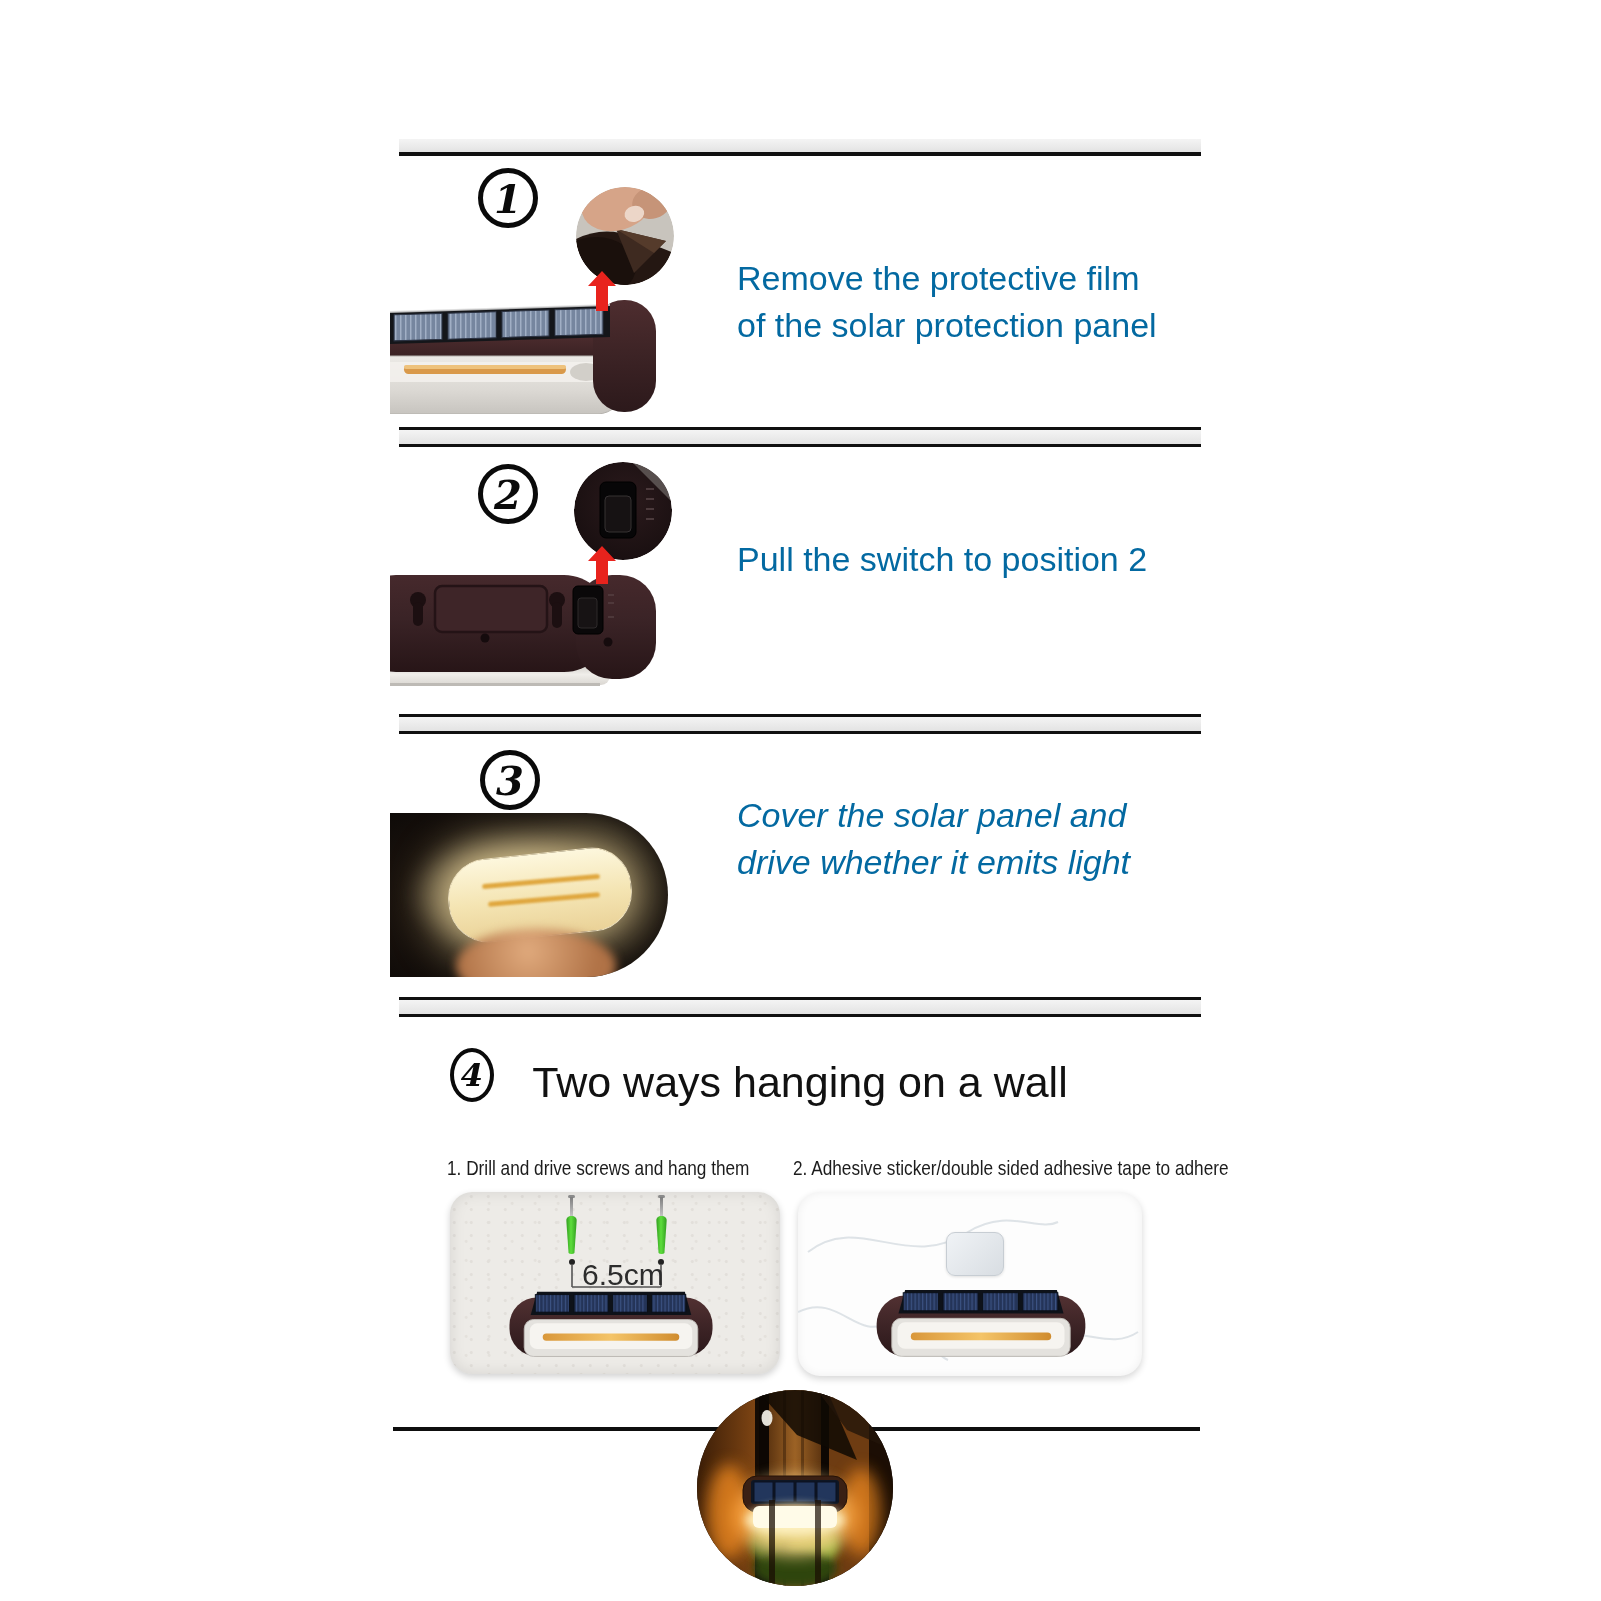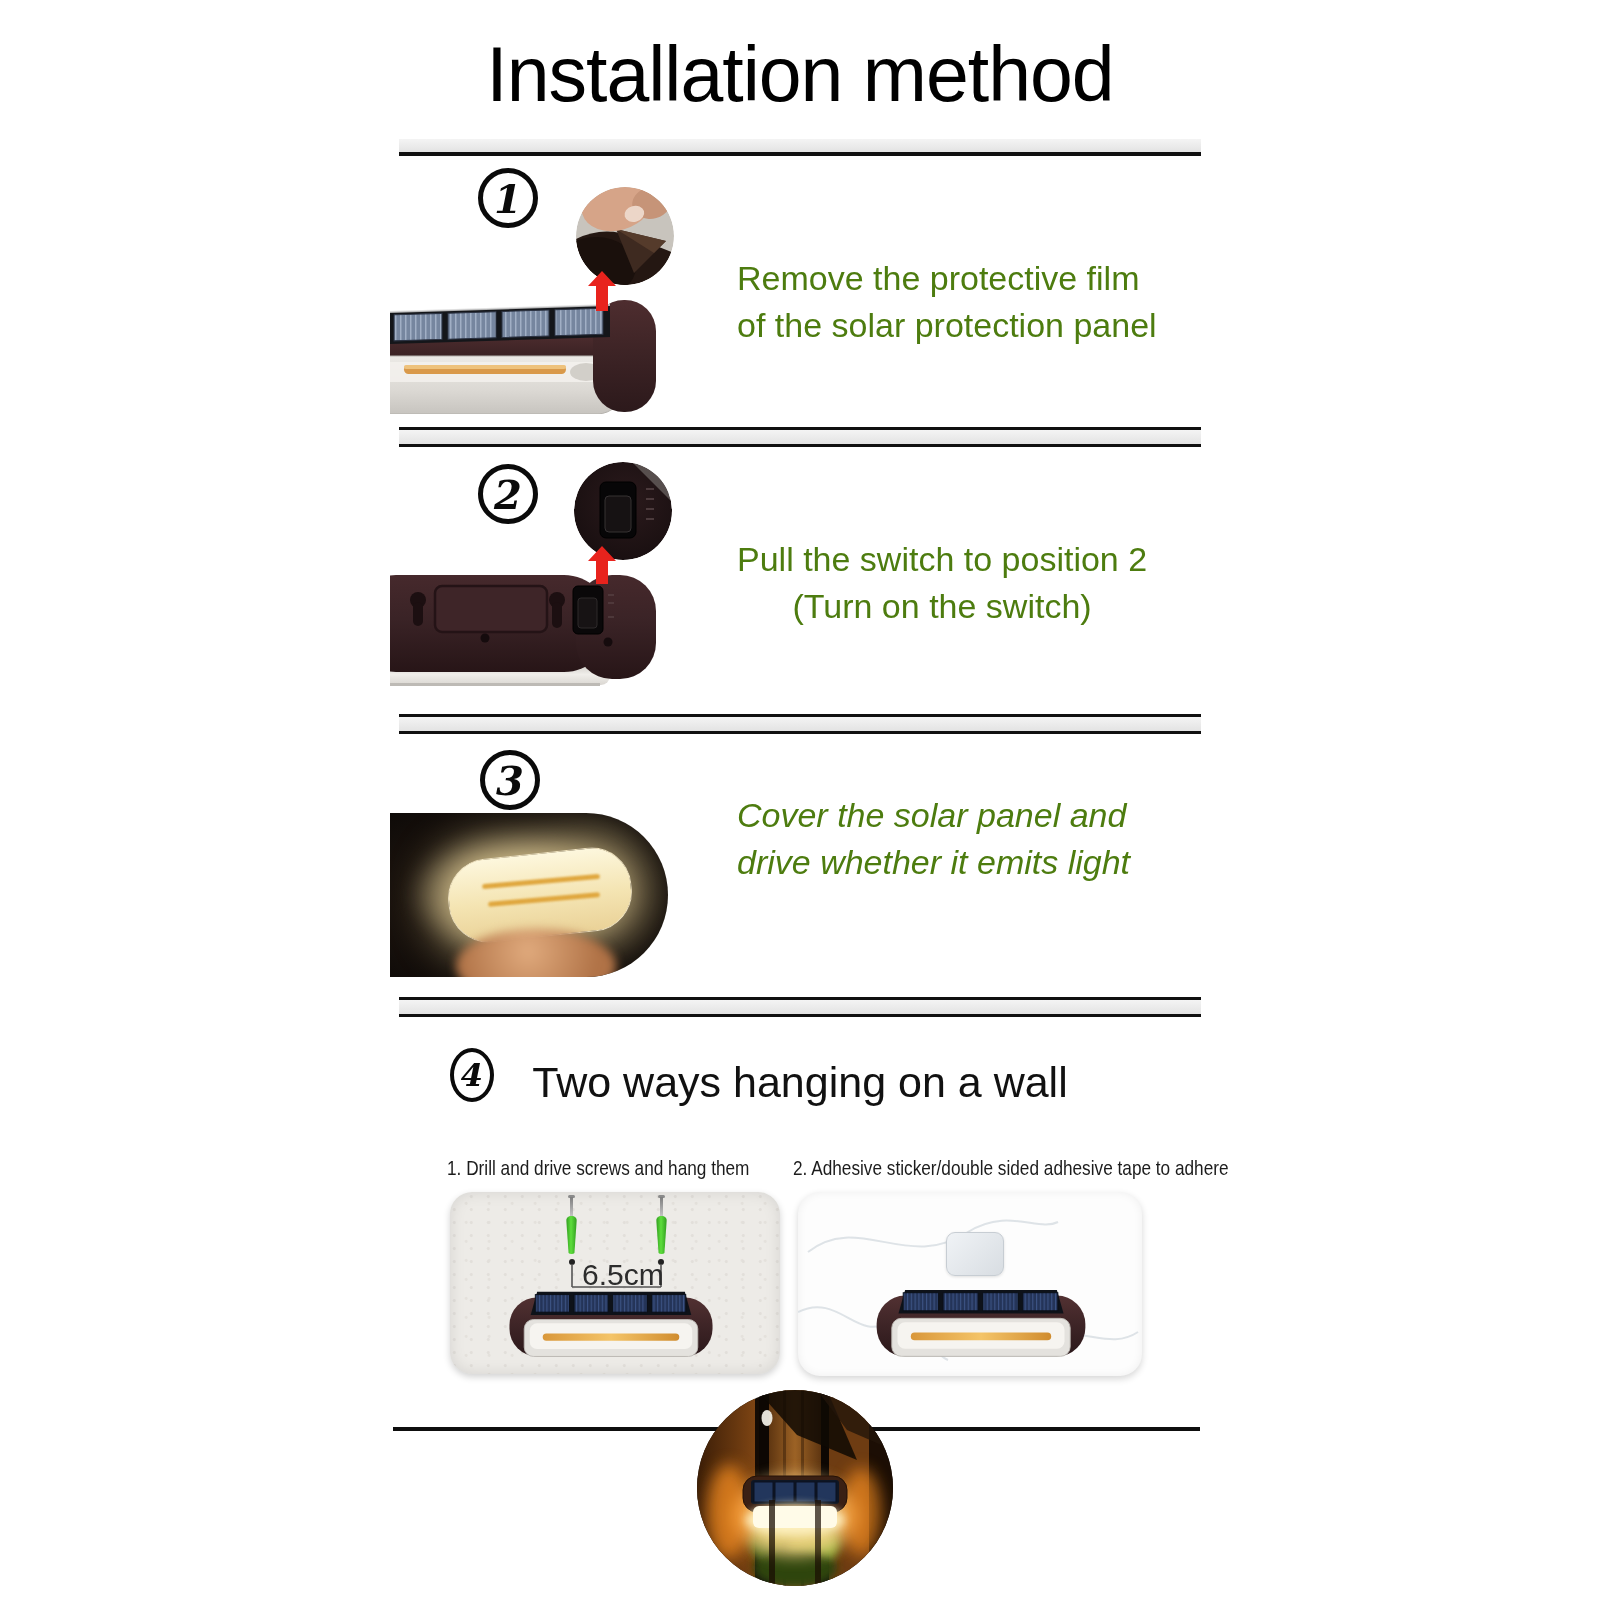--- a/index.html
+++ b/index.html
@@ -18,21 +18,21 @@
 
   .bottom-line{left:393px;top:1427px;width:807px;height:4px;background:#0e0e0e;z-index:1;}
 
   
   .badge{border:5px solid #0a0a0a;border-radius:50%;display:flex;align-items:center;justify-content:center;
          font-family:"DejaVu Serif",serif;font-style:italic;font-weight:bold;color:#0a0a0a;box-sizing:border-box;}
   .badge.big{width:60px;height:60px;font-size:40px;}
   .badge.small{width:44px;height:54px;font-size:32px;border-width:4px;}
 
   
-  .step-text{font-size:34px;line-height:47px;color:#4d7c0f;}
+  .step-text{font-size:34px;line-height:47px;color:#0369a1;}
   .step-text div{white-space:nowrap;}
 
   .step4-heading{left:400px;top:1058px;width:800px;text-align:center;font-size:43px;color:#111;}
 
   .caption{font-size:21px;color:#1c1c1c;transform:scaleX(.82);transform-origin:left top;white-space:nowrap;}
 
   
   .arrow{z-index:3;}
 
   
@@ -73,21 +73,20 @@
   .pad{left:946px;top:1232px;width:56px;height:42px;border-radius:9px;border:1px solid #c7cdd3;
        background:linear-gradient(135deg,#f0f3f6,#d8dde2);box-shadow:0 1px 3px rgba(0,0,0,.12);}
 
   .circle-photo{left:697px;top:1390px;width:196px;height:196px;z-index:2;}
 </style>
 </head>
 <body>
 
 <div id="canvas">
 
-  <h1 class="abs page-title" style="margin:0;font-weight:400;">Installation method</h1>
 
   <div class="abs divider first" style="top:139px;"></div>
 
   <div class="abs badge big" style="left:478px;top:168px;">
     <span>1</span>
   </div>
 
   <svg class="abs inset" style="left:576px;top:187px;" width="98" height="98" viewBox="0 0 98 98">
     <defs>
         <clipPath id="in1c">
@@ -215,21 +214,20 @@
     <rect x="188" y="26" width="19" height="30" rx="3" fill="#171314" stroke="#2e2a2b"></rect>
     <g fill="#5a4648" opacity=".6">
         <rect x="218" y="22" width="6" height="2"></rect>
         <rect x="218" y="30" width="6" height="2"></rect>
         <rect x="218" y="44" width="6" height="2"></rect>
       </g>
   </svg>
 
   <div class="abs step-text" style="left:737px;top:536px;text-align:center;">
     <div>Pull the switch to position 2</div>
-    <div>(Turn on the switch)</div>
   </div>
 
   <div class="abs divider" style="top:714px;"></div>
 
   <div class="abs badge big" style="left:480px;top:750px;">
     <span>3</span>
   </div>
 
   <div class="abs photo3">
     <div class="halo"></div>

